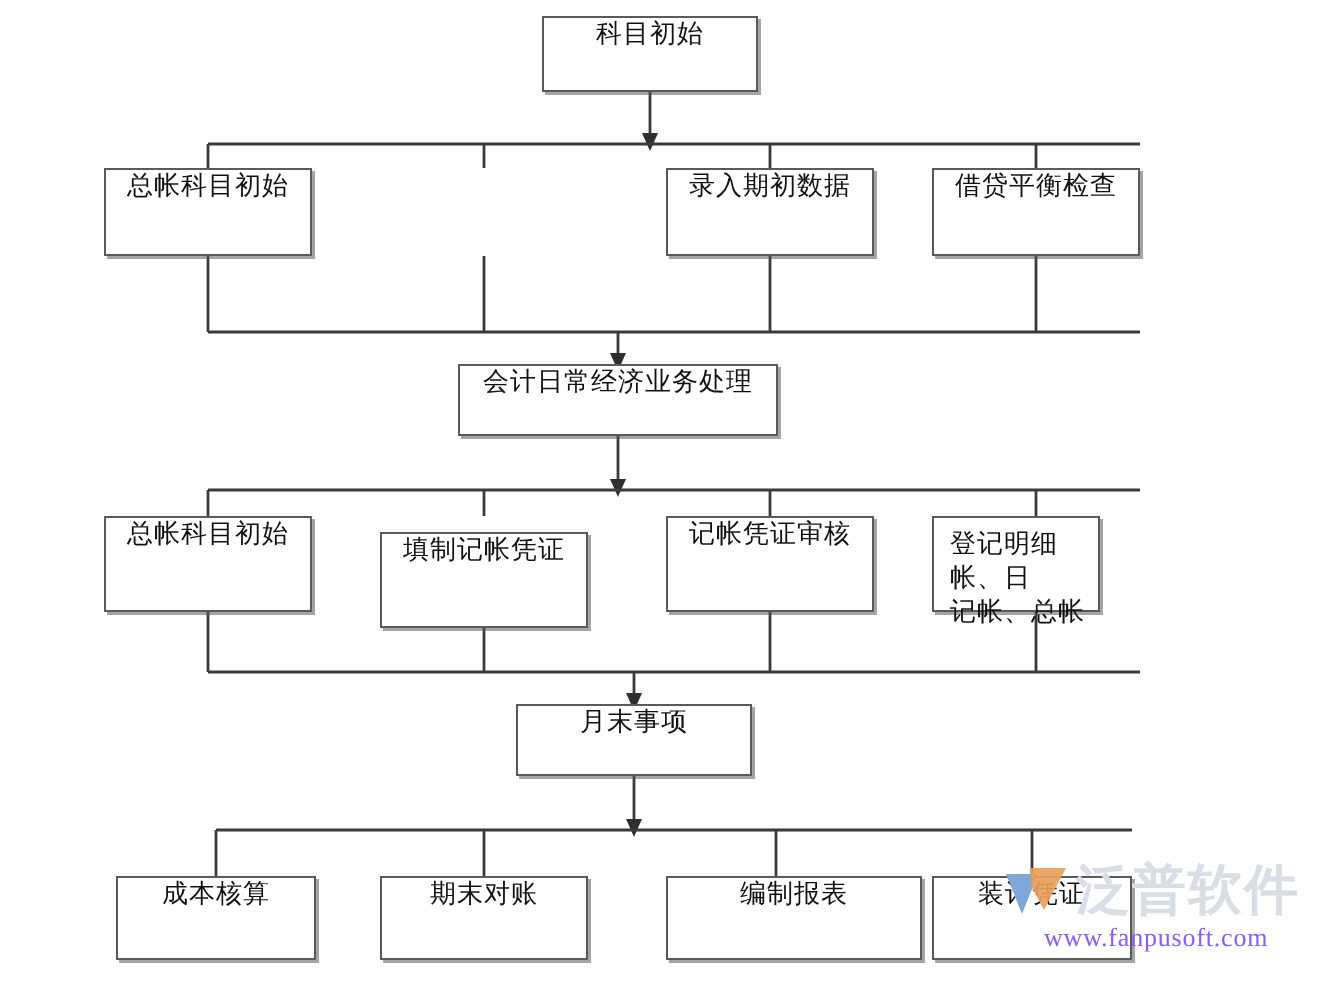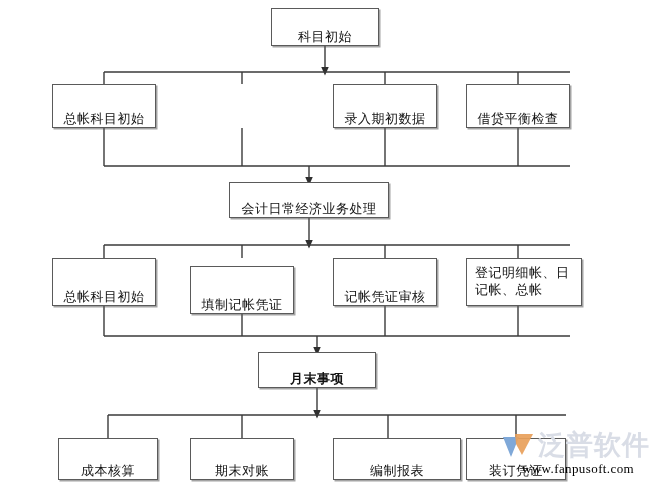--- a/index.html
+++ b/index.html
@@ -26,21 +26,21 @@
   }
   .node {
     position: absolute;
     box-sizing: border-box;
     border: 1px solid #5a5a5a;
     background: #ffffff;
     color: #111111;
     font-size: 13px;
     line-height: 17px;
     display: flex;
-    align-items: flex-end;
+    align-items: flex-start;
     justify-content: center;
     text-align: center;
     letter-spacing: 0.5px;
     z-index: 3;
     box-shadow: 1.5px 1.5px 0 rgba(90,90,90,0.55);
   }
   .node.twoline {
     align-items: flex-start;
     justify-content: flex-start;
     padding: 5px 6px 0 8px;
@@ -68,21 +68,21 @@
     font-weight: bold;
     color: #d9dde6;
     letter-spacing: 1px;
     white-space: nowrap;
   }
   .wm-url {
     position: absolute;
     left: 22px;
     top: 36px;
     font-size: 13px;
-    color: #000000;
+    color: #8b5cf6;
     letter-spacing: 0.4px;
     white-space: nowrap;
     font-family: "Liberation Serif", serif;
   }
   .wm-mark {
     position: absolute;
     left: 2px;
     top: 6px;
     width: 34px;
     height: 30px;
@@ -158,26 +158,26 @@
 
   <div class="node" style="left:52px; top:258px; width:104px; height:48px;">
     <span class="node-label">总帐科目初始</span>
   </div>
   <div class="node" style="left:190px; top:266px; width:104px; height:48px;">
     <span class="node-label">填制记帐凭证</span>
   </div>
   <div class="node" style="left:333px; top:258px; width:104px; height:48px;">
     <span class="node-label">记帐凭证审核</span>
   </div>
-  <div class="node twoline" style="left:466px; top:258px; width:116px; height:48px;">
+  <div class="node twoline" style="left:466px; top:258px; width:84px; height:48px;">
     <span class="node-label">登记明细帐、日
 记帐、总帐</span>
   </div>
 
-  <div class="node" style="left:258px; top:352px; width:118px; height:36px;font-weight:bold;">
+  <div class="node" style="left:258px; top:352px; width:118px; height:36px;">
     <span class="node-label">月末事项</span>
   </div>
 
   <div class="node" style="left:58px; top:438px; width:100px; height:42px;">
     <span class="node-label">成本核算</span>
   </div>
   <div class="node" style="left:190px; top:438px; width:104px; height:42px;">
     <span class="node-label">期末对账</span>
   </div>
   <div class="node" style="left:333px; top:438px; width:128px; height:42px;">

